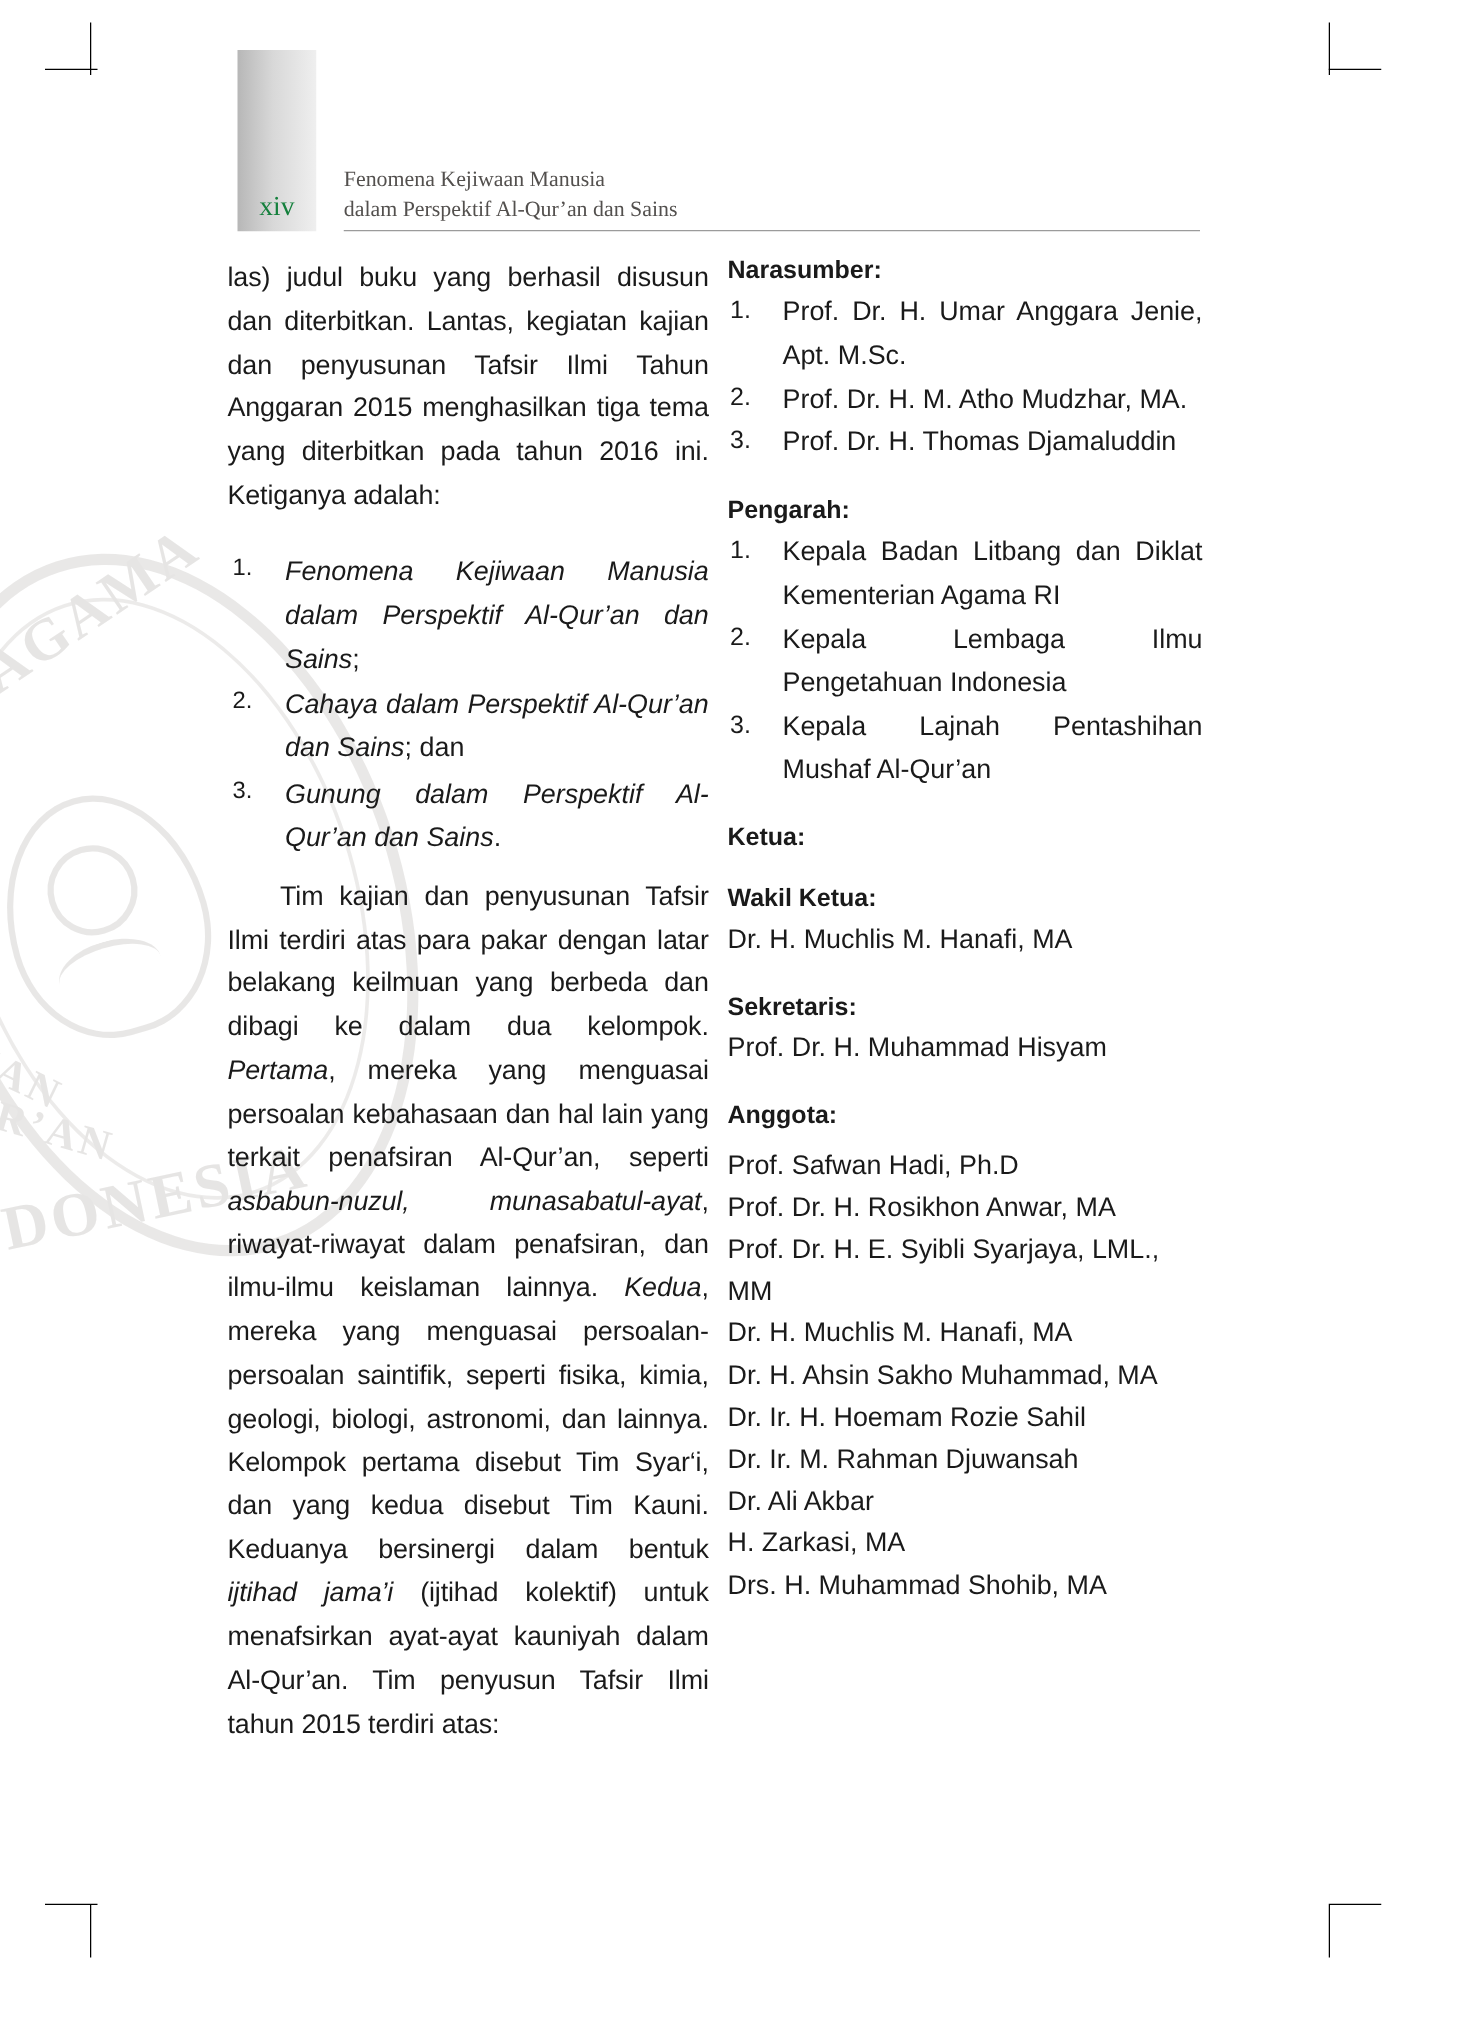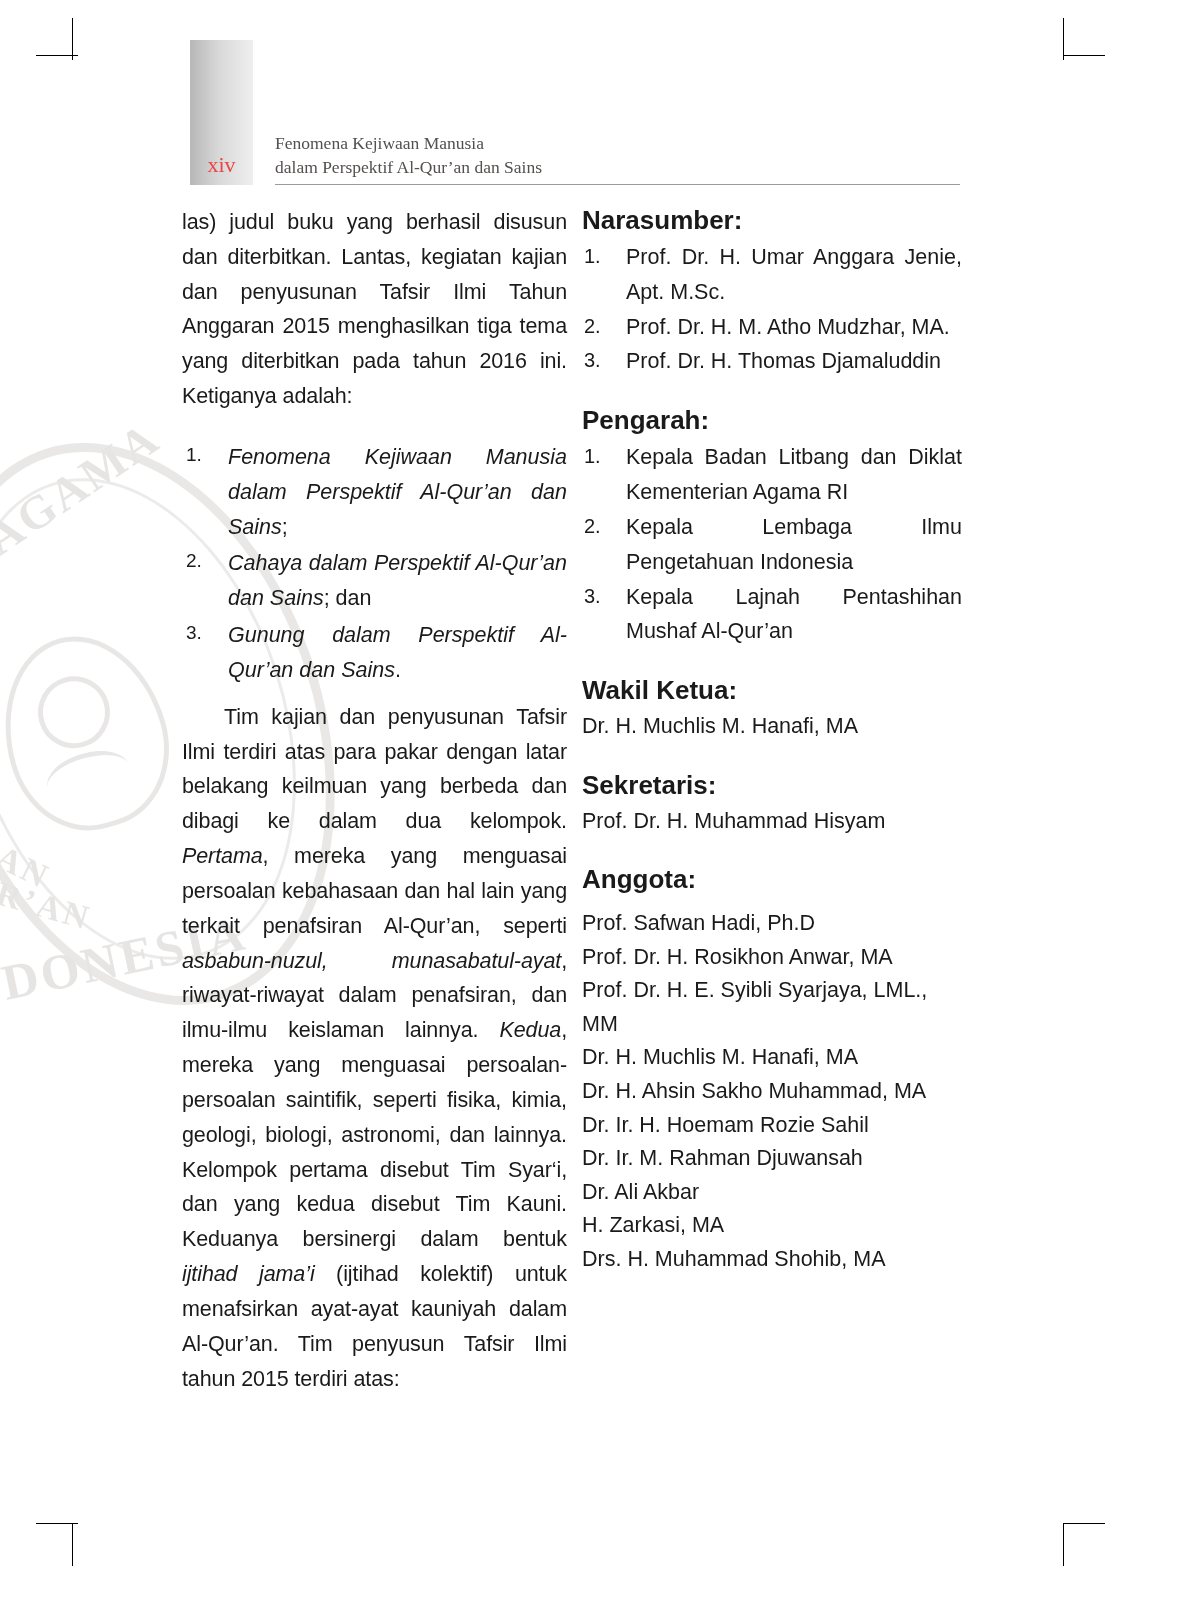--- a/index.html
+++ b/index.html
@@ -115,21 +115,21 @@
     background: linear-gradient(to right, #b7b7b7 0%, #d8d8d8 45%, #efefef 100%);
   }
   .folio-num {
     position: absolute;
     left: 0;
     top: 112px;
     width: 63px;
     text-align: center;
     font-family: "Liberation Serif", serif;
     font-size: 22px;
-    color: #ef4444;
+    color: #15803d;
   }
   .running-head {
     position: absolute;
     left: 85px;
     top: 92px;
     font-family: "Liberation Serif", serif;
     font-size: 17.5px;
     line-height: 1.35;
     color: #53504e;
   }
@@ -185,21 +185,21 @@
     position: absolute;
     left: 4px;
     top: 0;
     font-style: normal;
     font-size: 19px;
   }
   ol.booklist li .tail { font-style: normal; }
 
   
   .sec-title {
-    font-size: 26px;
+    font-size: 20px;
     font-weight: bold;
     margin: 0 0 4px 0;
   }
   .sec-title.sp { margin-top: 26px; }
 
   ol.numlist {
     list-style: none;
     margin: 0;
     padding: 0;
   }
@@ -289,20 +289,21 @@
       <li><span class="num">3.</span><span>Prof. Dr. H. Thomas Djamaluddin</span></li>
     </ol>
 
     <div class="sec-title sp">Pengarah:</div>
     <ol class="numlist">
       <li><span class="num">1.</span><span>Kepala Badan Litbang dan Diklat Kementerian Agama RI</span></li>
       <li><span class="num">2.</span><span>Kepala Lembaga Ilmu Pengetahuan Indonesia</span></li>
       <li><span class="num">3.</span><span>Kepala Lajnah Pentashihan Mushaf Al-Qur’an</span></li>
     </ol>
 
+    <div class="sec-title sp">Ketua:</div>
 
     <div class="sec-title sp">Wakil Ketua:</div>
     <div class="plain-line">Dr. H. Muchlis M. Hanafi, MA</div>
 
     <div class="sec-title sp">Sekretaris:</div>
     <div class="plain-line">Prof. Dr. H. Muhammad Hisyam</div>
 
     <div class="sec-title sp">Anggota:</div>
     <div class="block-lines">
       <div class="plain-line">Prof. Safwan Hadi, Ph.D</div>

